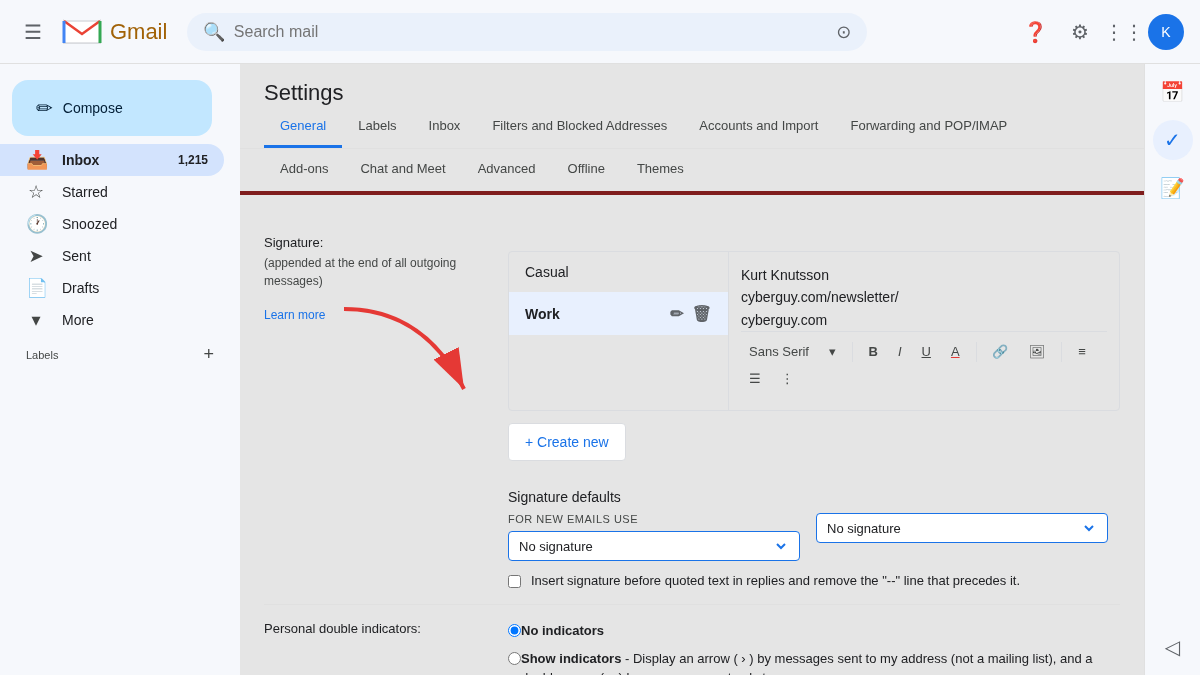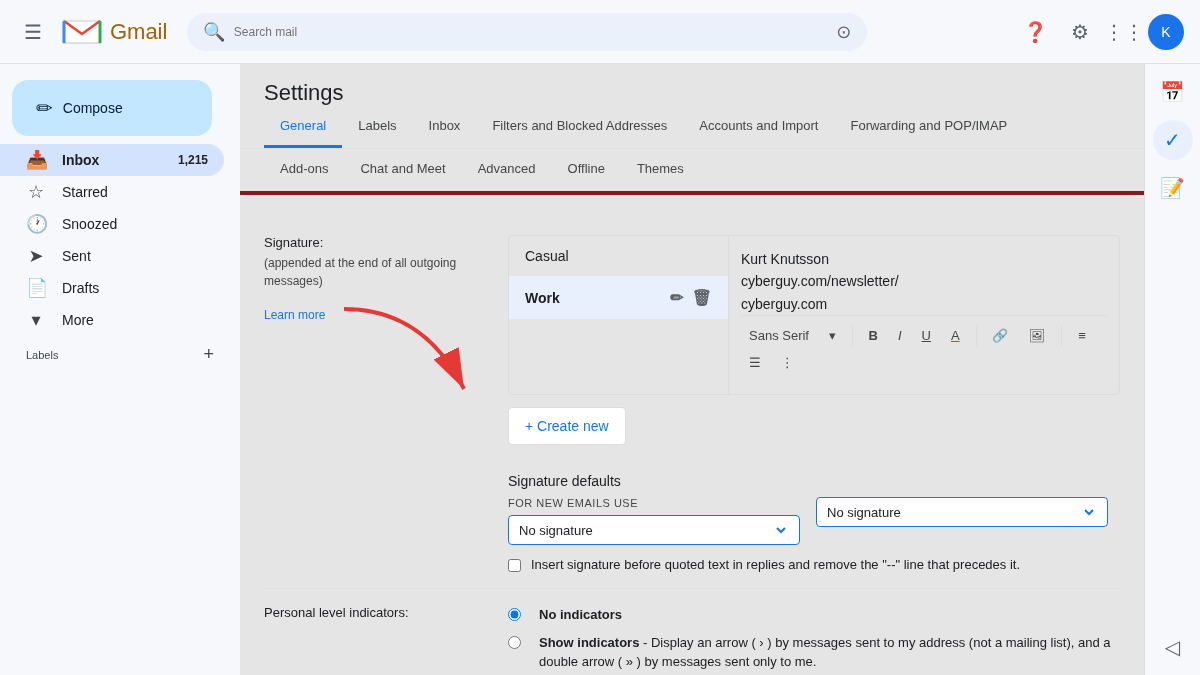--- a/index.html
+++ b/index.html
@@ -9,21 +9,21 @@
     .app-container { display: flex; flex-direction: column; height: 675px; width: 1200px; overflow: hidden; }
     .top-bar { display: flex; align-items: center; background: #f6f8fc; padding: 8px 16px; height: 64px; gap: 12px; border-bottom: 1px solid #e0e0e0; }
     .main-layout { display: flex; flex: 1; overflow: hidden; }
     .sidebar { width: 240px; background: #f6f8fc; padding: 8px 0; overflow-y: auto; flex-shrink: 0; }
     .content-area { flex: 1; background: #e5e5e5; overflow-y: auto; }
 
     
     .hamburger-icon { font-size: 20px; cursor: pointer; color: #5f6368; padding: 8px; border-radius: 50%; }
     .gmail-logo { display: flex; align-items: center; gap: 4px; margin-right: 8px; }
     .search-bar { flex: 1; max-width: 680px; display: flex; align-items: center; background: #eaf1fb; border-radius: 24px; padding: 8px 16px; gap: 8px; }
-    .search-bar input { border: none; background: transparent; outline: none; font-size: 12px; flex: 1; color: #b91c1c; }
+    .search-bar input { border: none; background: transparent; outline: none; font-size: 16px; flex: 1; color: #b91c1c; }
     .search-icon { color: #5f6368; font-size: 18px; }
     .search-options { color: #5f6368; font-size: 18px; cursor: pointer; margin-left: auto; }
     .top-icons { margin-left: auto; display: flex; gap: 4px; align-items: center; }
     .icon-btn { width: 40px; height: 40px; border-radius: 50%; display: flex; align-items: center; justify-content: center; cursor: pointer; color: #5f6368; font-size: 20px; }
     .avatar { width: 36px; height: 36px; border-radius: 50%; background: #1a73e8; color: white; display: flex; align-items: center; justify-content: center; font-size: 14px; font-weight: 500; cursor: pointer; }
 
     
     .compose-btn { margin: 8px 12px; display: flex; align-items: center; gap: 10px; background: #c2e7ff; border-radius: 16px; padding: 16px 24px; cursor: pointer; font-size: 14px; font-weight: 500; color: #001d35; width: 200px; }
     .compose-icon { font-size: 20px; }
 
@@ -46,21 +46,21 @@
     .settings-body { padding: 24px; }
 
     
     .section-label { font-size: 13px; font-weight: 500; color: #202124; padding-bottom: 4px; }
     .section-description { font-size: 12px; color: #444746; line-height: 1.5; }
     .section-row { display: flex; gap: 24px; padding: 16px 0; border-bottom: 1px solid #e0e0e0; align-items: flex-start; }
     .section-left { width: 220px; flex-shrink: 0; }
 
     
     .signature-panel { display: flex; flex: 1; flex-direction: column; gap: 12px; }
-    .signature-list-editor { display: flex; gap: 0; border: 1px solid #dadce0; border-radius: 4px; min-height: 160px; }
+    .signature-list-editor { display: flex; gap: 0; border: 1px solid #dadce0; border-radius: 4px; min-height: 160px; margin-top: 16px; }
     .sig-list { width: 220px; border-right: 1px solid #dadce0; overflow-y: auto; flex-shrink: 0; }
     .sig-list-item { padding: 12px 16px; cursor: pointer; font-size: 14px; color: #202124; display: flex; align-items: center; justify-content: space-between; }
     .sig-list-item.selected { background: #e8f0fe; font-weight: 700; align-items: center; }
     .sig-list-item-actions { display: flex; gap: 8px; }
     .sig-action-icon { font-size: 16px; cursor: pointer; color: #5f6368; }
     .sig-editor { flex: 1; padding: 12px; }
     .sig-editor-content { font-size: 14px; color: #202124; line-height: 1.6; }
     .sig-editor-toolbar { display: flex; align-items: center; gap: 4px; padding: 8px 0; border-top: 1px solid #dadce0; flex-wrap: wrap; }
     .toolbar-btn { padding: 4px 8px; font-size: 13px; cursor: pointer; border-radius: 4px; color: #444746; border: none; background: none; }
     .toolbar-separator { width: 1px; height: 20px; background: #dadce0; margin: 0 4px; }
@@ -75,21 +75,21 @@
     .sig-defaults-col-label { font-size: 11px; font-weight: 500; color: #444746; letter-spacing: 0.5px; margin-bottom: 6px; }
     .sig-select { display: flex; align-items: center; gap: 4px; border: 1px solid #1a73e8; border-radius: 4px; padding: 6px 10px; font-size: 13px; color: #202124; background: #fff; cursor: pointer; min-width: 160px; }
     .sig-select svg { margin-left: auto; }
 
     
     .checkbox-row { display: flex; align-items: flex-start; gap: 10px; margin-top: 12px; font-size: 13px; color: #202124; }
     .checkbox-row input[type=checkbox] { margin-top: 2px; }
 
     
     .radio-group { display: flex; flex-direction: column; gap: 8px; }
-    .radio-item { display: flex; align-items: flex-start; gap: 18px; font-size: 13px; color: #202124; line-height: 1.5; }
+    .radio-item { display: flex; align-items: flex-start; gap: 0; font-size: 13px; color: #202124; line-height: 1.5; }
     .radio-item input[type=radio] { margin-top: 3px; flex-shrink: 0; }
     .radio-label { flex: 1; }
     .radio-label strong { font-weight: 700; }
 
     
     .right-panel { width: 56px; background: #f6f8fc; border-left: 1px solid #e0e0e0; display: flex; flex-direction: column; align-items: center; padding: 8px 0; gap: 8px; flex-shrink: 0; }
     .right-panel-icon { width: 40px; height: 40px; border-radius: 50%; display: flex; align-items: center; justify-content: center; cursor: pointer; color: #5f6368; font-size: 20px; }
     .right-panel-icon.active { background: #e8f0fe; color: #1a73e8; }
 
     .learn-more { color: #1a73e8; text-decoration: none; font-size: 12px; }
@@ -285,21 +285,21 @@
               <div class="checkbox-row" style="margin-top:12px;">
                 <input type="checkbox" style="">
                 <span>Insert signature before quoted text in replies and remove the "--" line that precedes it.</span>
               </div>
             </div>
           </div>
         </div>
 
         <div class="section-row">
           <div class="section-left">
-            <div class="section-label">Personal level indicators:</div>
+            <div class="section-label">Personal double indicators:</div>
           </div>
           <div class="radio-group">
             <div class="radio-item">
               <input type="radio" name="indicators" checked="" style="">
               <span class="radio-label">
                 <strong>No indicators</strong>
               </span>
             </div>
             <div class="radio-item">
               <input type="radio" name="indicators" style="">

